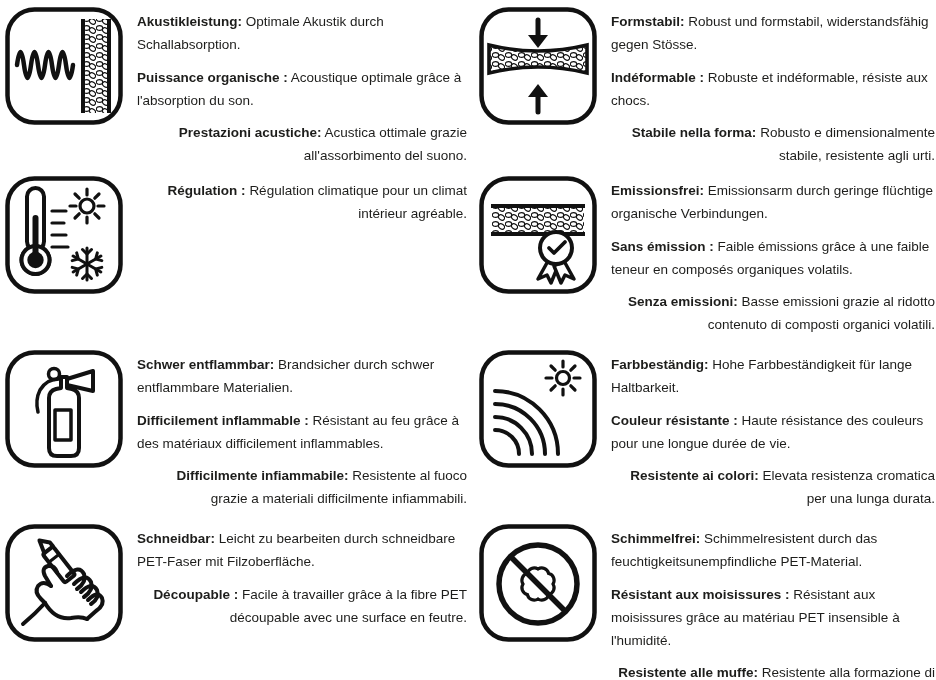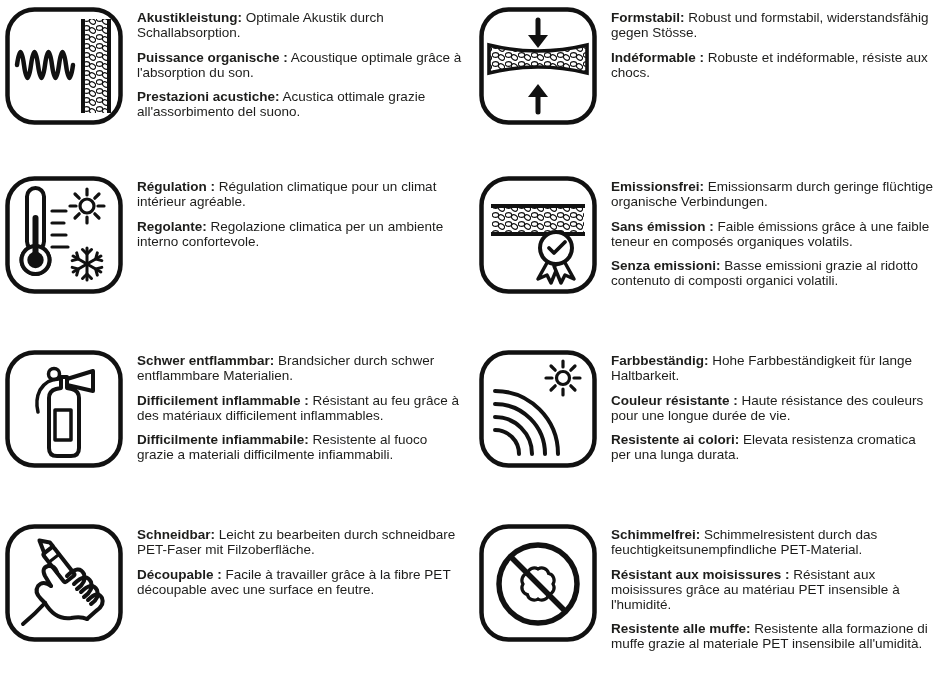--- a/index.html
+++ b/index.html
@@ -14,22 +14,22 @@
     grid-template-rows:169px 174px 174px auto;
     overflow:hidden;
     font-family:"Liberation Sans","DejaVu Sans",sans-serif;
     color:#1d1d1b;
   }
   .tile{display:flex;align-items:flex-start;gap:14px;}
   .icon-box{width:118px;height:118px;flex:0 0 auto;}
   .icon-box svg{display:block;}
   .text{padding-top:3px;max-width:330px;}
   .col-right .text{max-width:324px;}
-  .text p{margin:0 0 9.5px 0;font-size:13.5px;line-height:15px;}
-  .text p:last-child{margin-bottom:0;}
+  .text p{margin:0 0 9.5px 0;font-size:13.5px;line-height:23px;}
+  .text p:last-child{margin-bottom:0;text-align:right;}
   .text strong{font-weight:700;}
 </style>
 </head>
 <body>
 
 <div class="page">
 
   <div class="tile">
     <div class="icon-box">
       <svg width="118" height="118" viewBox="0 0 118 118">
@@ -70,20 +70,21 @@
         <path d="M10,38 Q59,50 108,38 L108,66 Q59,54 10,66 Z" fill="url(#loopsB)" stroke="#111" stroke-width="3.6"></path>
         <line x1="59" y1="13" x2="59" y2="29" stroke="#111" stroke-width="5" stroke-linecap="round"></line>
         <polygon points="49,28 69,28 59,41" fill="#111"></polygon>
         <line x1="59" y1="105" x2="59" y2="89" stroke="#111" stroke-width="5" stroke-linecap="round"></line>
         <polygon points="49,90 69,90 59,77" fill="#111"></polygon>
       </svg>
     </div>
     <div class="text">
       <p><strong>Formstabil:</strong> <span>Robust und formstabil, widerstandsfähig gegen Stösse.</span></p>
       <p><strong>Indéformable :</strong> <span>Robuste et indéformable, résiste aux chocs.</span></p>
+      <p><strong>Stabile nella forma:</strong> <span>Robusto e dimensionalmente stabile, resistente agli urti.</span></p>
     </div>
   </div>
 
   <div class="tile">
     <div class="icon-box">
       <svg width="118" height="118" viewBox="0 0 118 118">
         <defs>
           <g id="sp6" stroke="#111" stroke-width="3" stroke-linecap="round" fill="none">
             <line x1="0" y1="0" x2="0" y2="-16"></line>
             <path d="M-4.5,-14.5 L0,-10 L4.5,-14.5"></path>
@@ -114,21 +115,20 @@
         <use href="#sp6" transform="translate(82,88)"></use>
         <use href="#sp6" transform="translate(82,88) rotate(60)"></use>
         <use href="#sp6" transform="translate(82,88) rotate(120)"></use>
         <use href="#sp6" transform="translate(82,88) rotate(180)"></use>
         <use href="#sp6" transform="translate(82,88) rotate(240)"></use>
         <use href="#sp6" transform="translate(82,88) rotate(300)"></use>
       </svg>
     </div>
     <div class="text">
       <p><strong>Régulation :</strong> <span>Régulation climatique pour un climat intérieur agréable.</span></p>
-      <p><strong>Regolante:</strong> <span>Regolazione climatica per un ambiente interno confortevole.</span></p>
     </div>
   </div>
 
   <div class="tile col-right">
     <div class="icon-box">
       <svg width="118" height="118" viewBox="0 0 118 118">
         <defs>
           <pattern id="loopsC" patternUnits="userSpaceOnUse" width="13" height="9">
             <g fill="none" stroke="#111" stroke-width="1.1">
               <ellipse cx="3.5" cy="3" rx="3.2" ry="2.4"></ellipse>

